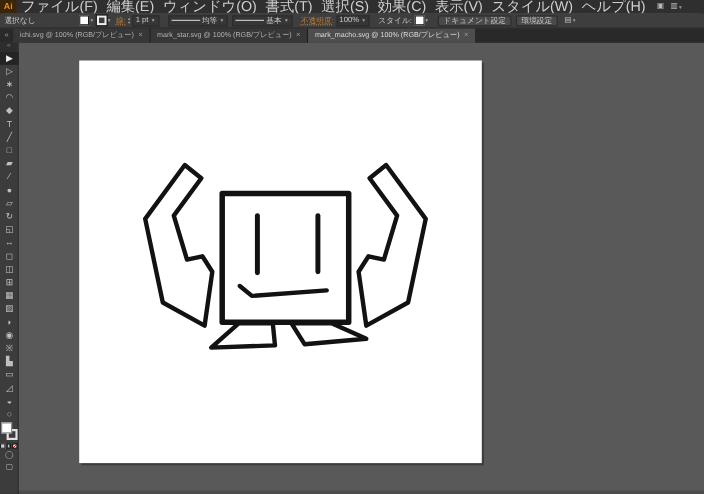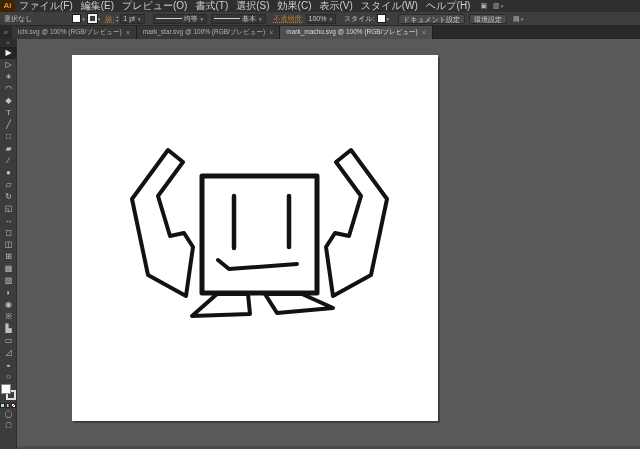--- a/index.html
+++ b/index.html
@@ -5,21 +5,21 @@
   * { margin:0; padding:0; box-sizing:border-box; }
   html,body { width:640px; height:449px; overflow:hidden; background:#222;
     font-family:"Liberation Sans", sans-serif; }
   #app { position:relative; width:640px; height:449px; background:#595959;border-radius:27px; }
 
   
   .menubar { position:absolute; left:0; top:0; width:640px; height:12px;
     background:#2f2f2f; display:flex; align-items:center; }
   .logo { width:15px; height:12px; background:#3a2506; color:#f08c1d;
     font-weight:bold; font-size:8px; text-align:center; line-height:12px; }
-  .menu-item { font-size:10px; color:#cfcfcf; padding:0 4px; line-height:12px; white-space:nowrap; }
+  .menu-item { font-size:13px; color:#cfcfcf; padding:0 4px; line-height:12px; white-space:nowrap; }
   .mb-icon { font-size:7px; color:#b8b8b8; margin-left:6px; line-height:12px; }
   .mb-caret { font-size:5px; color:#9a9a9a; margin-left:1px; }
 
   
   .controlbar { position:absolute; left:0; top:12px; width:640px; height:14px;
     background:#3e3e3e; border-bottom:1px solid #272727; display:flex;
     align-items:center; font-size:7px; color:#c8c8c8; }
   .cb-label { margin-left:4px; white-space:nowrap; }
   .cb-link { color:#be7c32; text-decoration:underline dotted; white-space:nowrap; }
   .swatch { width:9px; height:9px; background:#fff; border:1px solid #1c1c1c; display:inline-block; }
@@ -73,21 +73,21 @@
 </style>
 </head>
 <body>
 
 <div id="app">
 
   <div class="menubar">
     <div class="logo">Ai</div>
     <span class="menu-item">ファイル(F)</span>
     <span class="menu-item">編集(E)</span>
-    <span class="menu-item">プレビュー(O)</span>
+    <span class="menu-item">ウィンドウ(O)</span>
     <span class="menu-item">書式(T)</span>
     <span class="menu-item">選択(S)</span>
     <span class="menu-item">効果(C)</span>
     <span class="menu-item">表示(V)</span>
     <span class="menu-item">スタイル(W)</span>
     <span class="menu-item">ヘルプ(H)</span>
     <span class="mb-icon">▣</span>
     <span class="mb-icon">▥</span>
     <span class="mb-caret">▾</span>
   </div>

